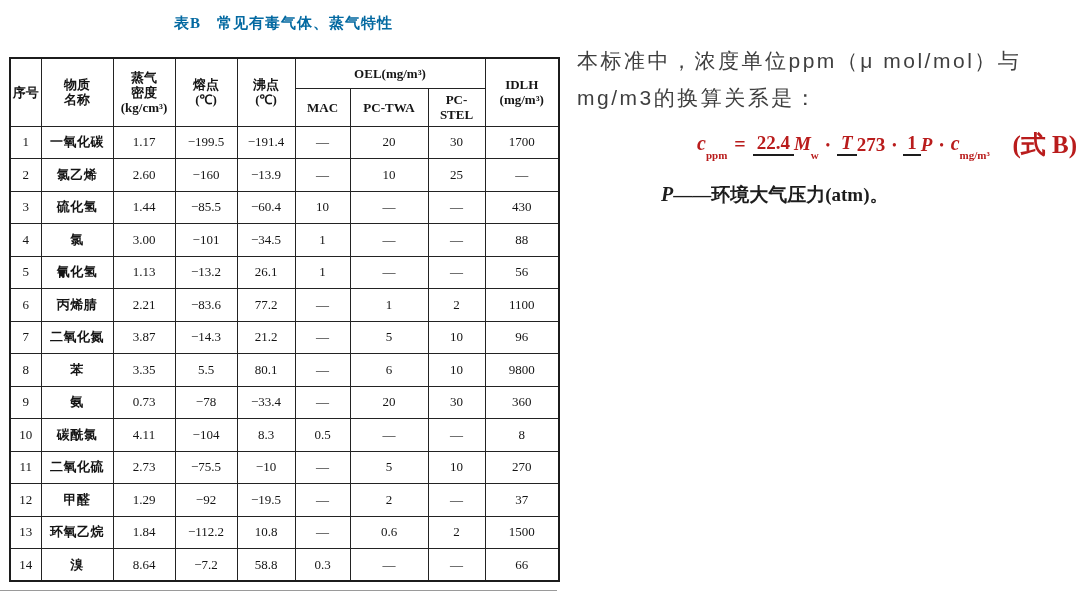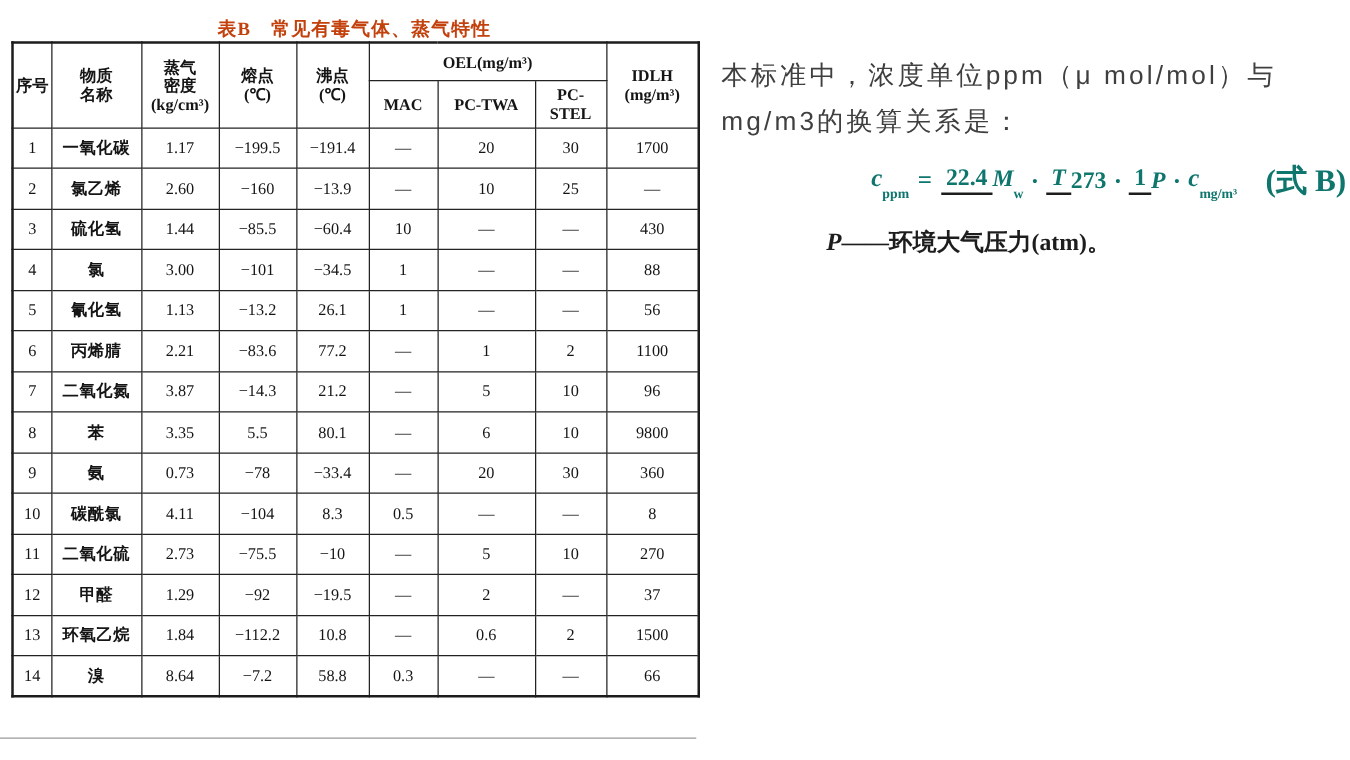--- a/index.html
+++ b/index.html
@@ -6,22 +6,22 @@
   html,body { background:#e9e9e9; }
   .page {
     position:relative; width:1080px; height:608px; background:#ffffff;
     overflow:hidden; font-family:"Liberation Sans", sans-serif;
   }
 
   
   .table-panel { position:absolute; left:9px; top:14px; width:549px; }
   .table-title {
     text-align:center; font-family:"Liberation Serif", serif;
-    font-weight:bold; font-size:15px; color:#c2410c;
-    letter-spacing:1px; margin-bottom:0; white-space:pre;
+    font-weight:bold; font-size:15px; color:#0369a1;
+    letter-spacing:1px; margin-bottom:24px; white-space:pre;
   }
   table.gas {
     border-collapse:collapse; width:549px; table-layout:fixed;
     font-family:"Liberation Serif", serif; color:#151515;
   }
   table.gas th, table.gas td {
     border:1.5px solid #232323; text-align:center; vertical-align:middle;
     white-space:pre-line; overflow:hidden;
   }
   table.gas { border:2px solid #1c1c1c; }
@@ -41,21 +41,21 @@
     font-size:21px; line-height:37px; letter-spacing:2.5px;
     color:#3f3f3f; white-space:pre-line;
     font-family:"Liberation Sans", sans-serif;
   }
   .para.indent { text-indent:2em; }
   .para + .para { margin-top:10px; }
 
   
   .formula-row {
     margin-top:12px; display:flex; align-items:center; width:100%;
-    font-family:"Liberation Serif", serif; color:#0f766e;
+    font-family:"Liberation Serif", serif; color:#b91c1c;
   }
   .formula { display:inline-flex; align-items:center; gap:7px; margin-left:120px;
     font-size:20px; font-weight:600; }
   .formula i { font-family:"Liberation Serif", serif; }
   .formula sub { font-size:11px; font-weight:600; position:relative; top:4px; }
   .frac { display:inline-flex; flex-direction:row; align-items:center; line-height:1.1; }
   .frac .num { border-bottom:2px solid #1d1d1d; padding:0 4px 1px; display:block; font-size:19px; }
   .frac .den { padding-top:2px; font-size:19px; }
   .dot { font-size:12px; position:relative; top:1px; }
   .formula-label { margin-left:auto; font-size:25px; font-weight:600; white-space:pre; }

